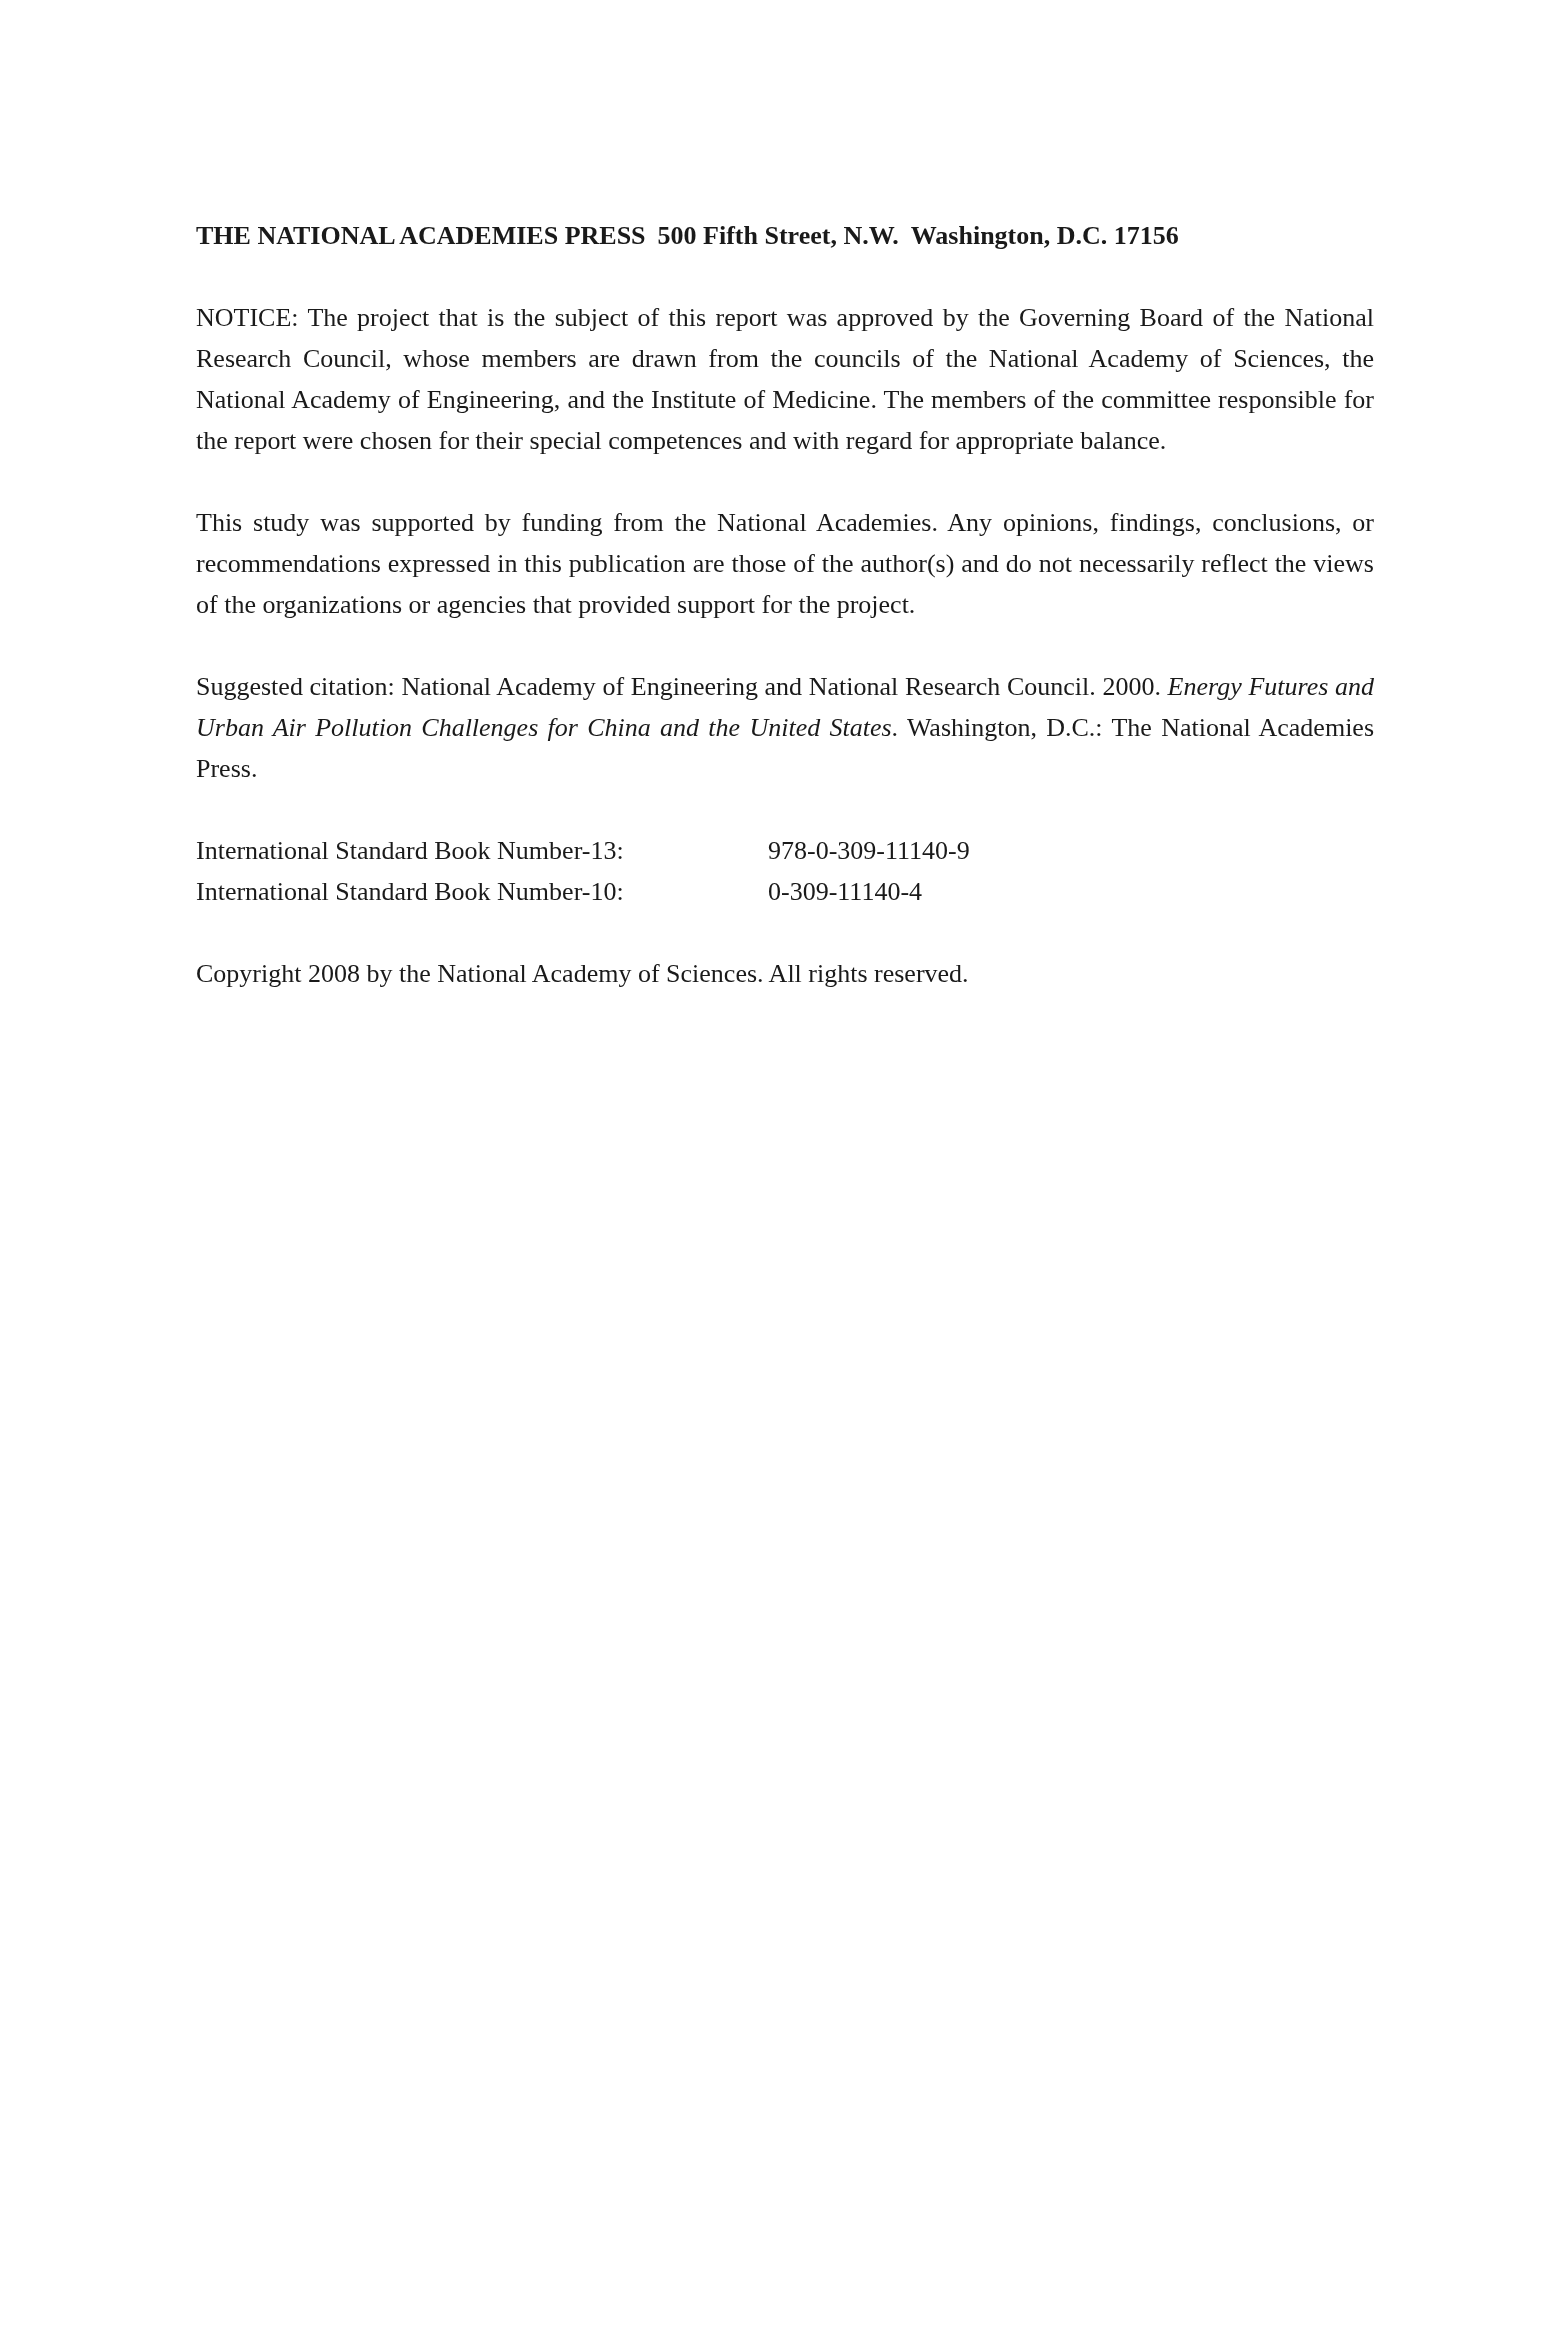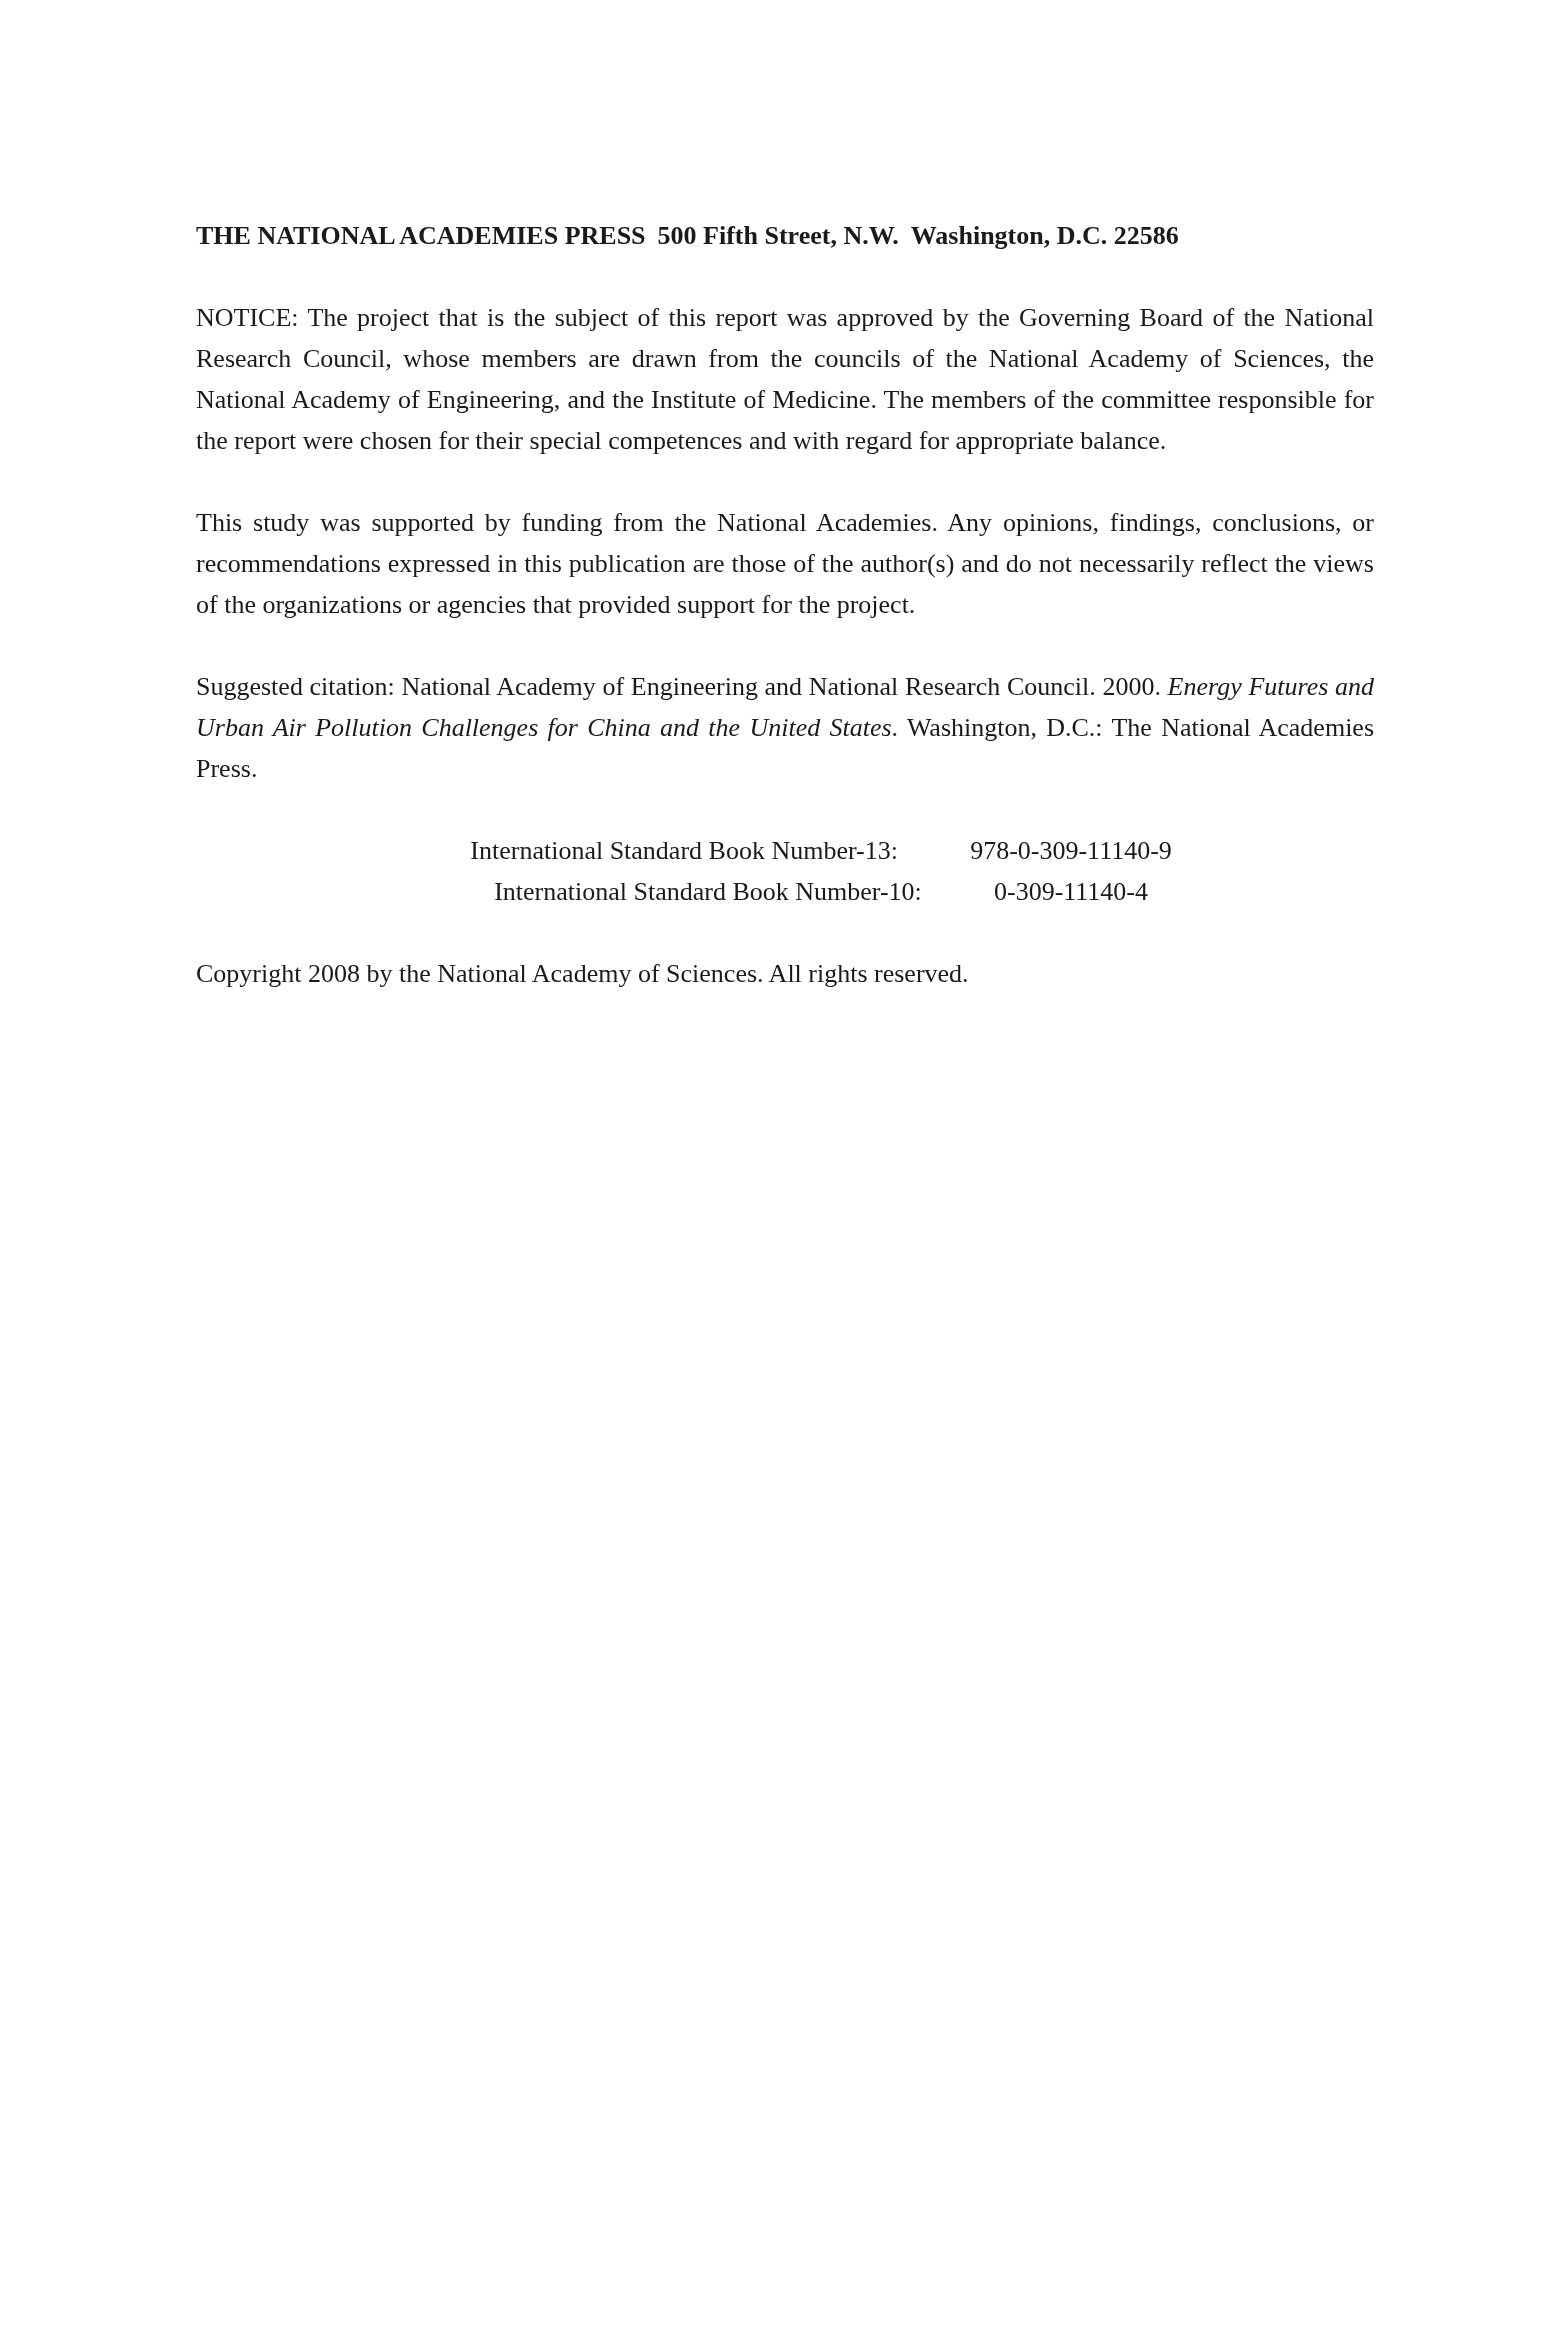--- a/index.html
+++ b/index.html
@@ -32,40 +32,40 @@
     text-align: left;
     white-space: nowrap;
   }
   .publisher .seg-gap {
     margin-right: 12px;
   }
   .citation-title {
     font-style: italic;
   }
   .isbn-block {
-    text-align: center;
+    text-align: left;
   }
   .isbn-row {
     display: block;
   }
   .isbn-label {
     display: inline-block;
     width: 572px;
   }
   .no-justify {
     text-align: left;
   }
 </style>
 </head>
 <body>
 
 <div class="page">
 
   <p class="para publisher">
-    <span class="seg-gap">THE NATIONAL ACADEMIES PRESS</span><span class="seg-gap">500 Fifth Street, N.W.</span><span>Washington, D.C. 22586</span>
+    <span class="seg-gap">THE NATIONAL ACADEMIES PRESS</span><span class="seg-gap">500 Fifth Street, N.W.</span><span>Washington, D.C. 17156</span>
   </p>
 
   <p class="para">NOTICE: The project that is the subject of this report was approved by the Governing Board of the National Research Council, whose members are drawn from the councils of the National Academy of Sciences, the National Academy of Engineering, and the Institute of Medicine. The members of the committee responsible for the report were chosen for their special competences and with regard for appropriate balance.</p>
 
   <p class="para">This study was supported by funding from the National Academies. Any opinions, findings, conclusions, or recommendations expressed in this publication are those of the author(s) and do not necessarily reflect the views of the organizations or agencies that provided support for the project.</p>
 
   <p class="para"><span>Suggested citation: National Academy of Engineering and National Research Council. 2000. </span><span class="citation-title">Energy Futures and Urban Air Pollution Challenges for China and the United States</span><span>. Washington, D.C.: The National Academies Press.</span></p>
 
   <p class="para isbn-block">
     <span class="isbn-row"><span class="isbn-label">International Standard Book Number-13:</span><span>978-0-309-11140-9</span></span>

